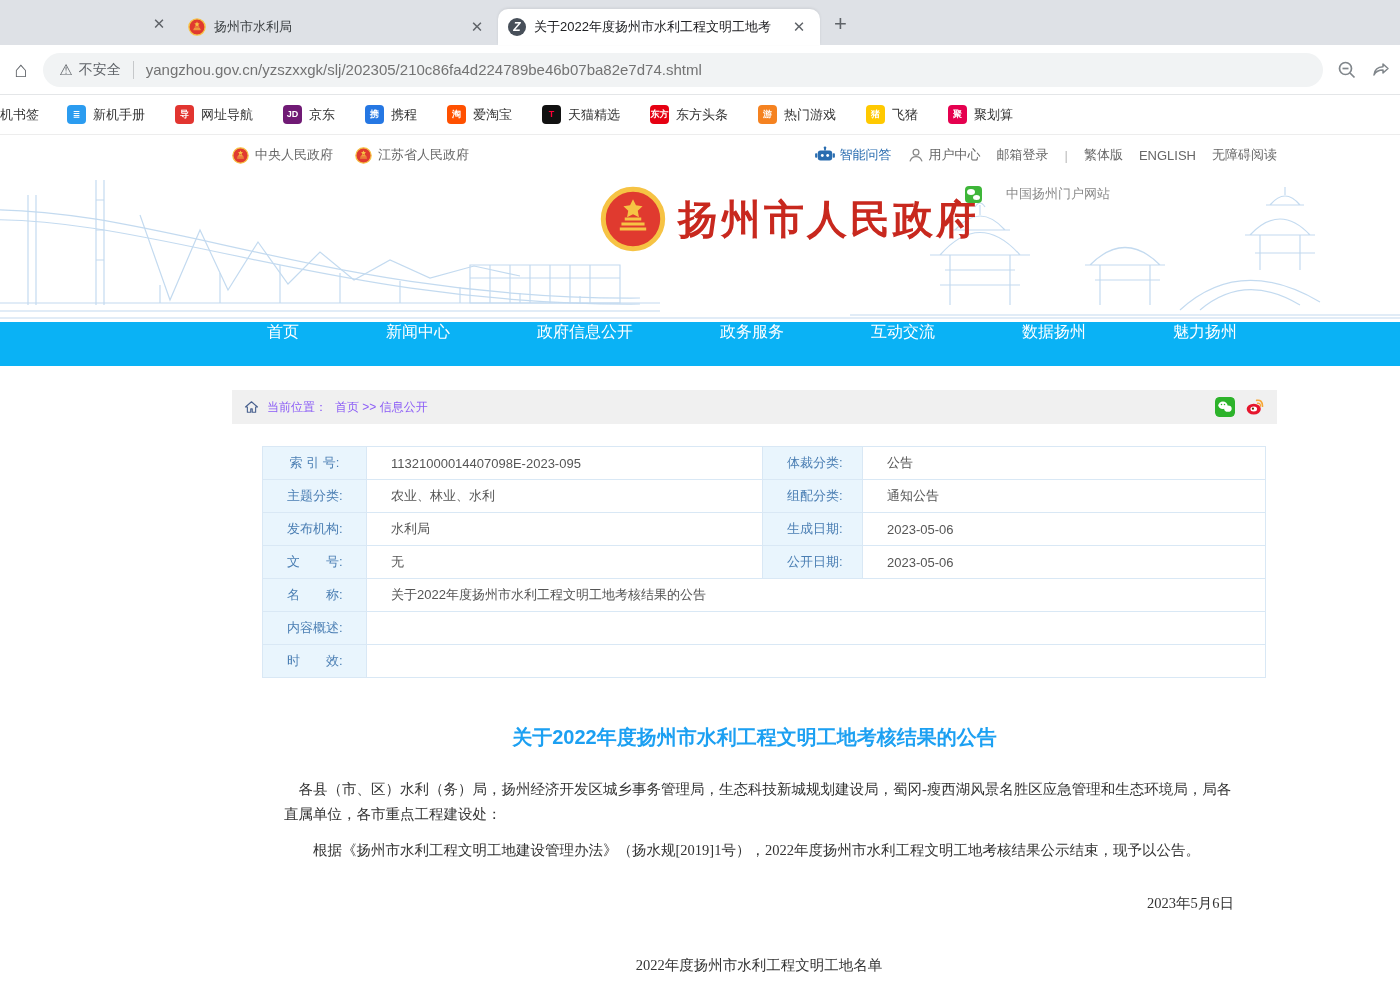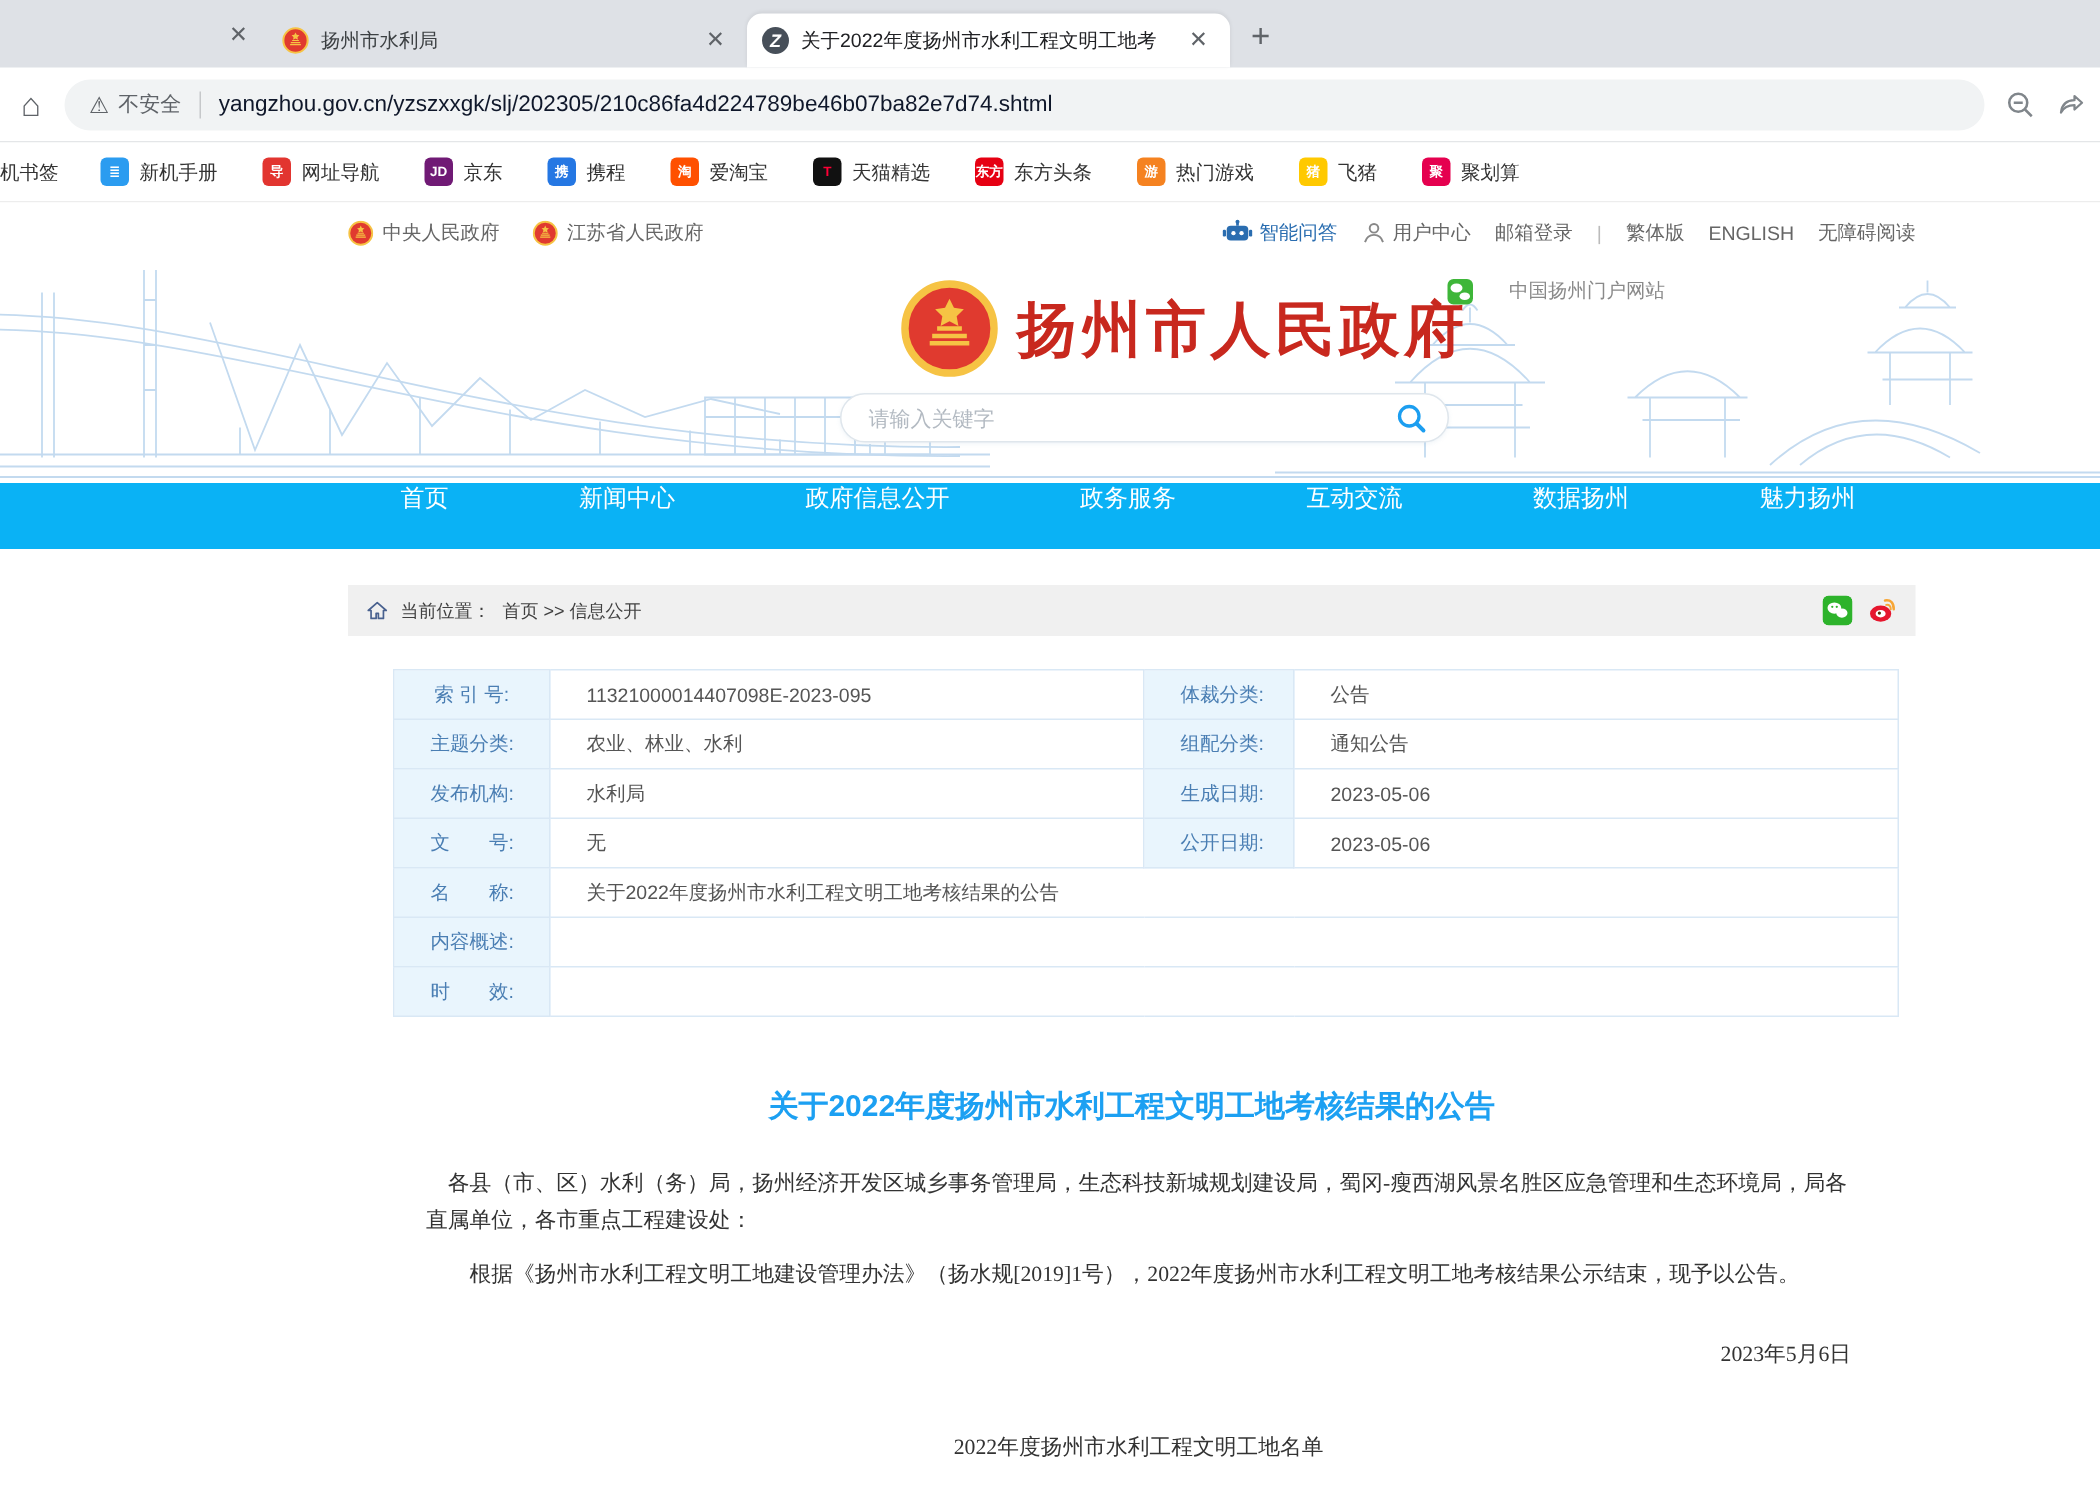--- a/index.html
+++ b/index.html
@@ -21,21 +21,21 @@
     display:flex; align-items:center; justify-content:center; font-style:italic; }
   .newtab { font-size:22px; color:#5f6368; margin:0 0 8px 14px; cursor:pointer; }
 
   .toolbar { height:50px; background:#fff; display:flex; align-items:center; padding:0 14px;
     border-bottom:1px solid #e4e6e8; }
   .home-ico { font-size:22px; color:#5f6368; margin-right:16px; }
   .addr { flex:0 0 auto; width:1280px; height:34px; background:#f1f3f4; border-radius:17px;
     display:flex; align-items:center; padding:0 16px; }
   .warn-ico { font-size:15px; color:#5f6368; margin-right:6px; }
   .sec-label { font-size:14px; color:#5f6368; padding-right:12px; border-right:1px solid #c6c8ca; }
-  .url-text { font-size:15px; color:#0f172a; margin-left:12px; white-space:nowrap; }
+  .url-text { font-size:15px; color:#737373; margin-left:12px; white-space:nowrap; }
   .tool-ico { margin-left:14px; flex:0 0 auto; }
 
   .bookmarks { height:40px; background:#fff; display:flex; align-items:center;
     border-bottom:1px solid #ededed; font-size:13px; color:#333; }
   .bm-partial { margin-right:28px; white-space:nowrap; }
   .bm-item { display:flex; align-items:center; margin-right:30px; cursor:pointer; white-space:nowrap; }
   .bm-ico { width:19px; height:19px; border-radius:4px; margin-right:7px; display:flex;
     align-items:center; justify-content:center; font-size:9px; font-weight:bold; line-height:1; }
 
   
@@ -74,21 +74,21 @@
 
   
   .nav { height:44px; background:#0ab2f5; }
   .nav-in { width:1045px; margin-left:232px; height:100%; display:flex; align-items:flex-start;
     justify-content:space-between; padding:0 40px 13px 35px; }
   .nav-item { color:#fff; font-size:16px; cursor:pointer; white-space:nowrap; }
 
   
   .content { width:1045px; margin:24px 0 0 232px; }
   .crumbbar { height:34px; background:#f0f0f0; display:flex; align-items:center; padding:0 12px;
-    font-size:12px; color:#404040; }
+    font-size:12px; color:#8b5cf6; }
   .crumb-left { display:flex; align-items:center; gap:8px; flex:1; }
   .share-ico { width:20px; height:20px; border-radius:4px; margin-left:10px; cursor:pointer; }
 
   table.meta { width:1003px; margin:22px auto 0 30px; border-collapse:collapse; table-layout:fixed; }
   table.meta td { border:1px solid #d9e8f5; height:33px; font-size:13px; padding:0 24px; }
   td.lbl { background:#e9f5fd; color:#4a7eb3; text-align:center; white-space:pre; }
   td.val { color:#555; }
 
   .art-title { margin-top:46px; text-align:center; color:#1ca0f2; font-size:20px; font-weight:bold; }
   .art-body { width:950px; margin:26px auto 0 52px; font-family:"Liberation Serif","DejaVu Serif",serif;
@@ -279,27 +279,20 @@
           <use href="#emblem"></use>
         </svg>
       <div class="logo-text">
         <div class="site-name">扬州市人民政府</div>
       </div>
     </div>
     <div class="portal">
       <span class="wechat-mini"></span>
       <span>中国扬州门户网站</span>
     </div>
-    <div class="search">
-      <input type="text" placeholder="请输入关键字" style="">
-      <svg width="24" height="24" viewBox="0 0 24 24">
-        <circle cx="10.5" cy="10.5" r="6.5" fill="none" stroke="#1c9ef0" stroke-width="2.2"></circle>
-        <path d="M15.5 15.5 L20 20" stroke="#1c9ef0" stroke-width="2.6" stroke-linecap="round"></path>
-      </svg>
-    </div>
   </div>
 </div>
 
 <div class="nav">
   <div class="nav-in">
 
       <span class="nav-item">首页</span>
 
       <span class="nav-item">新闻中心</span>
 

